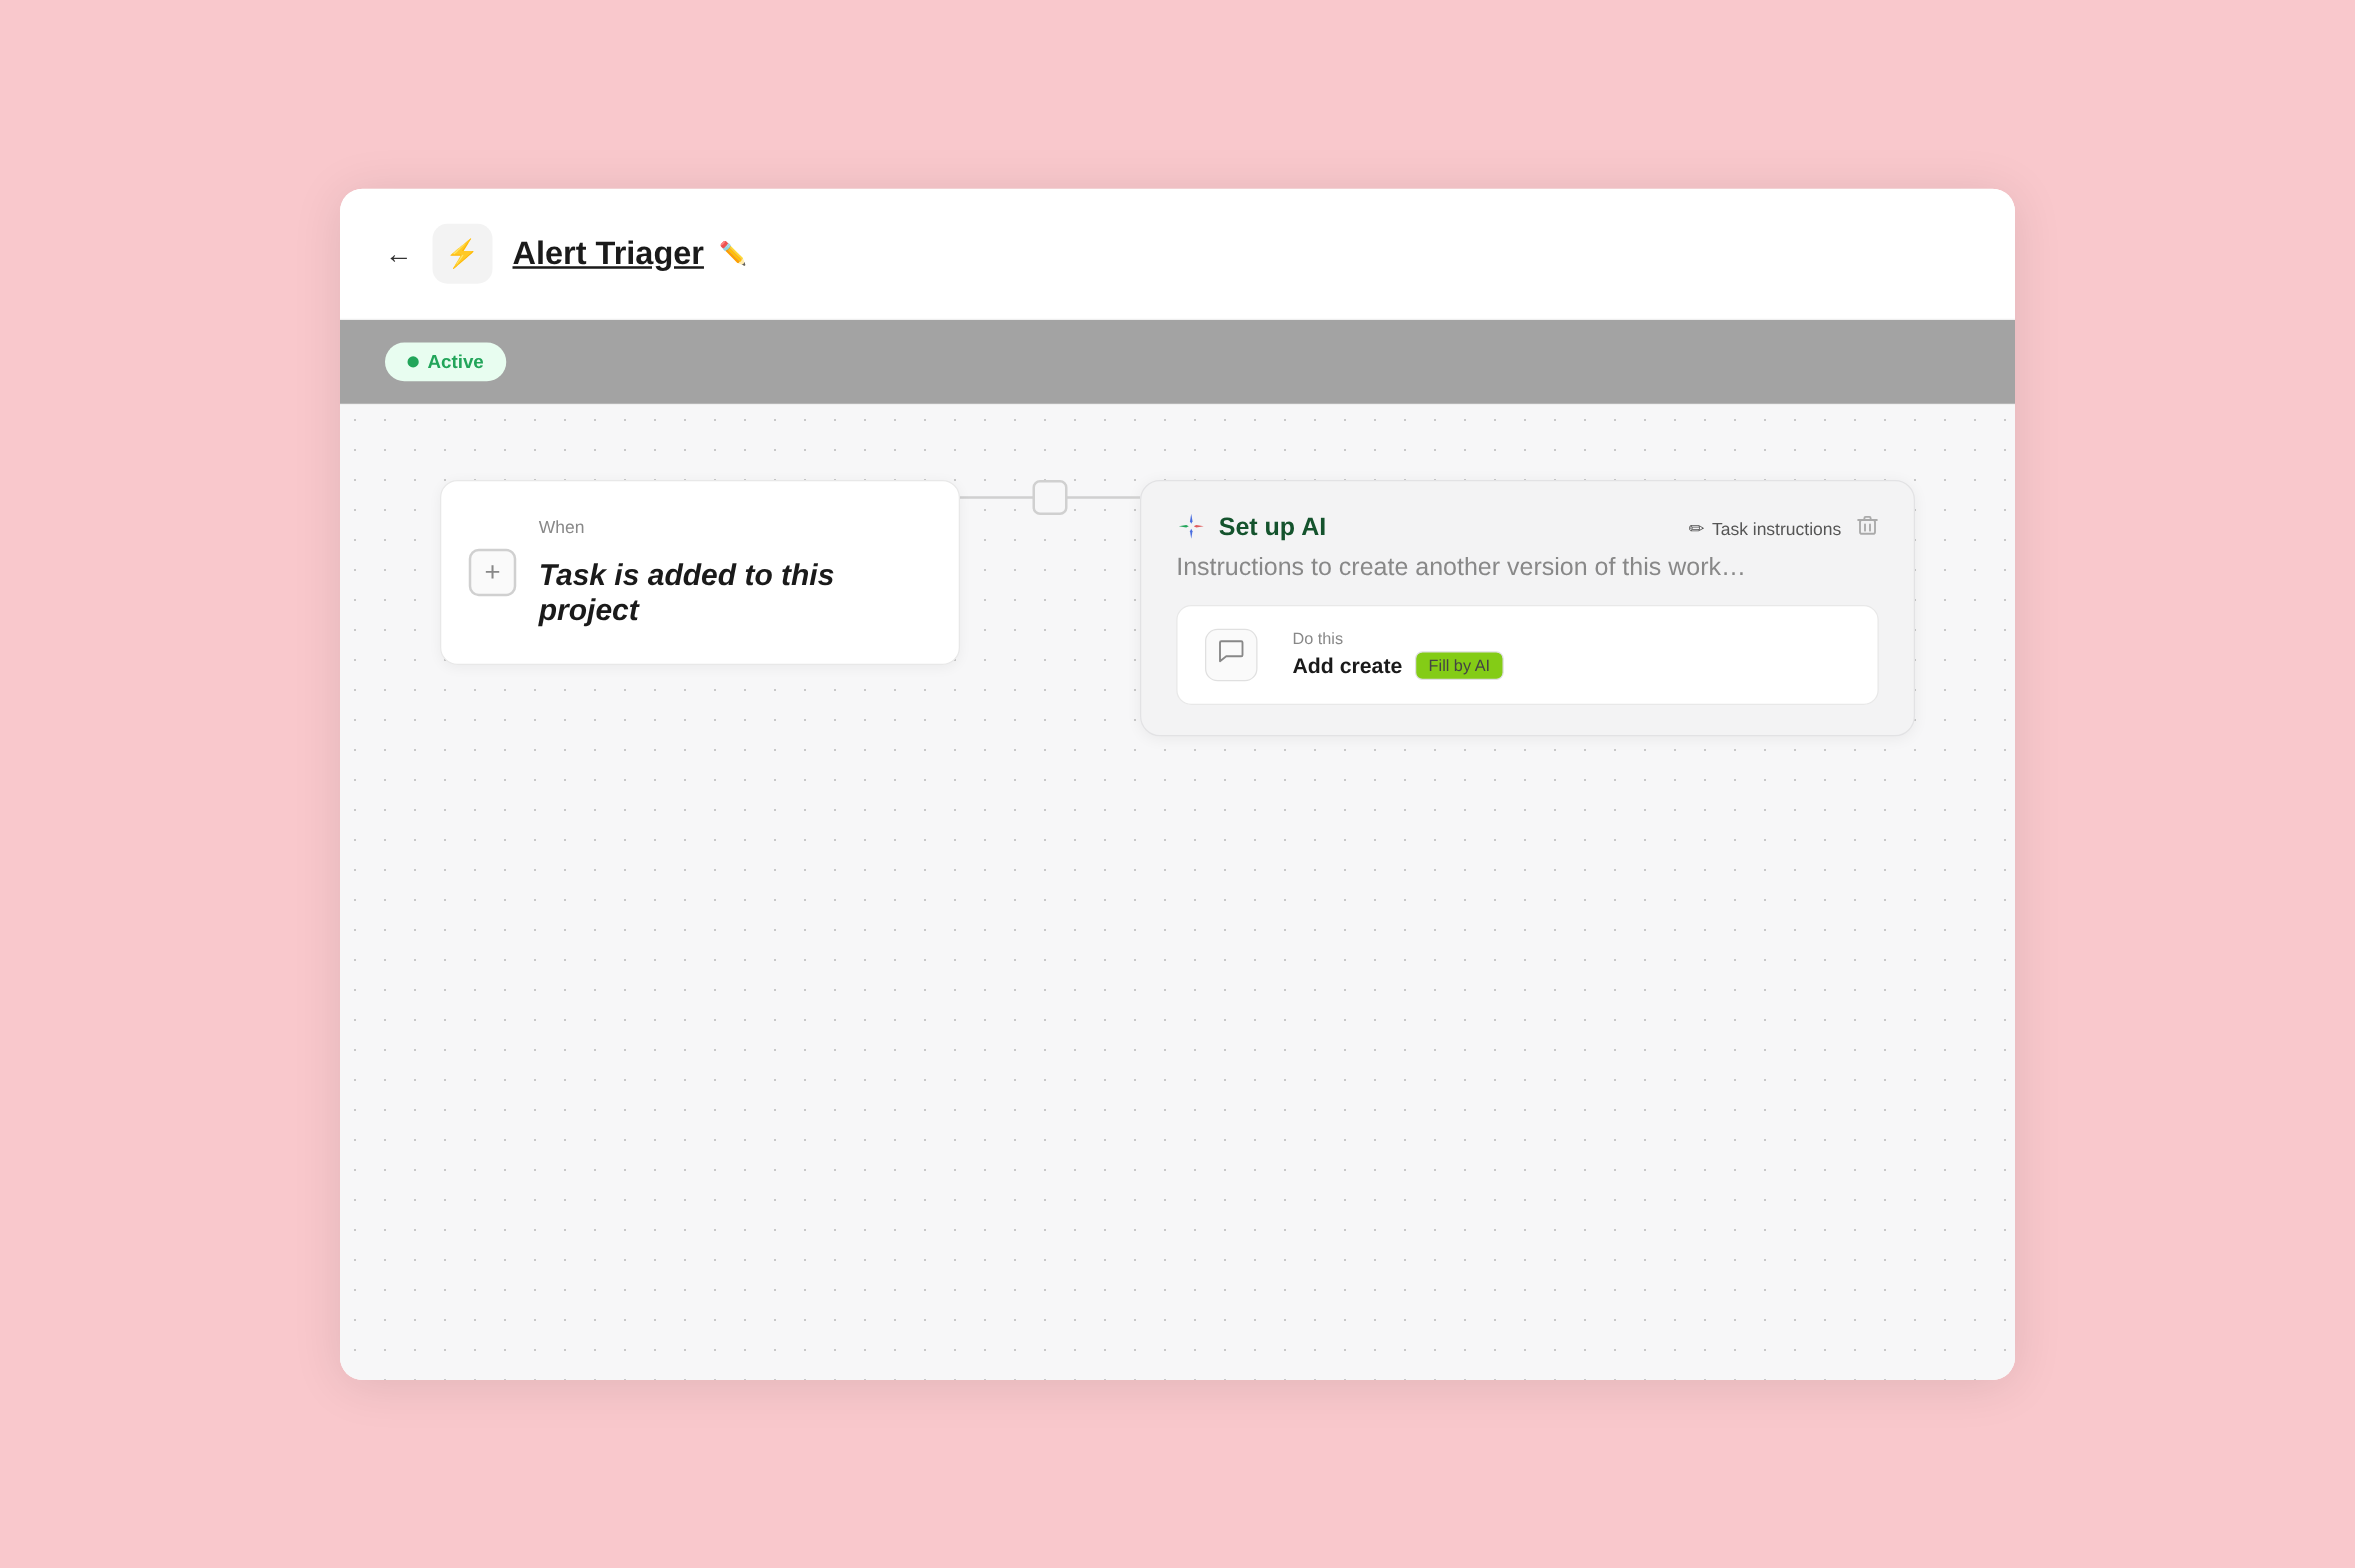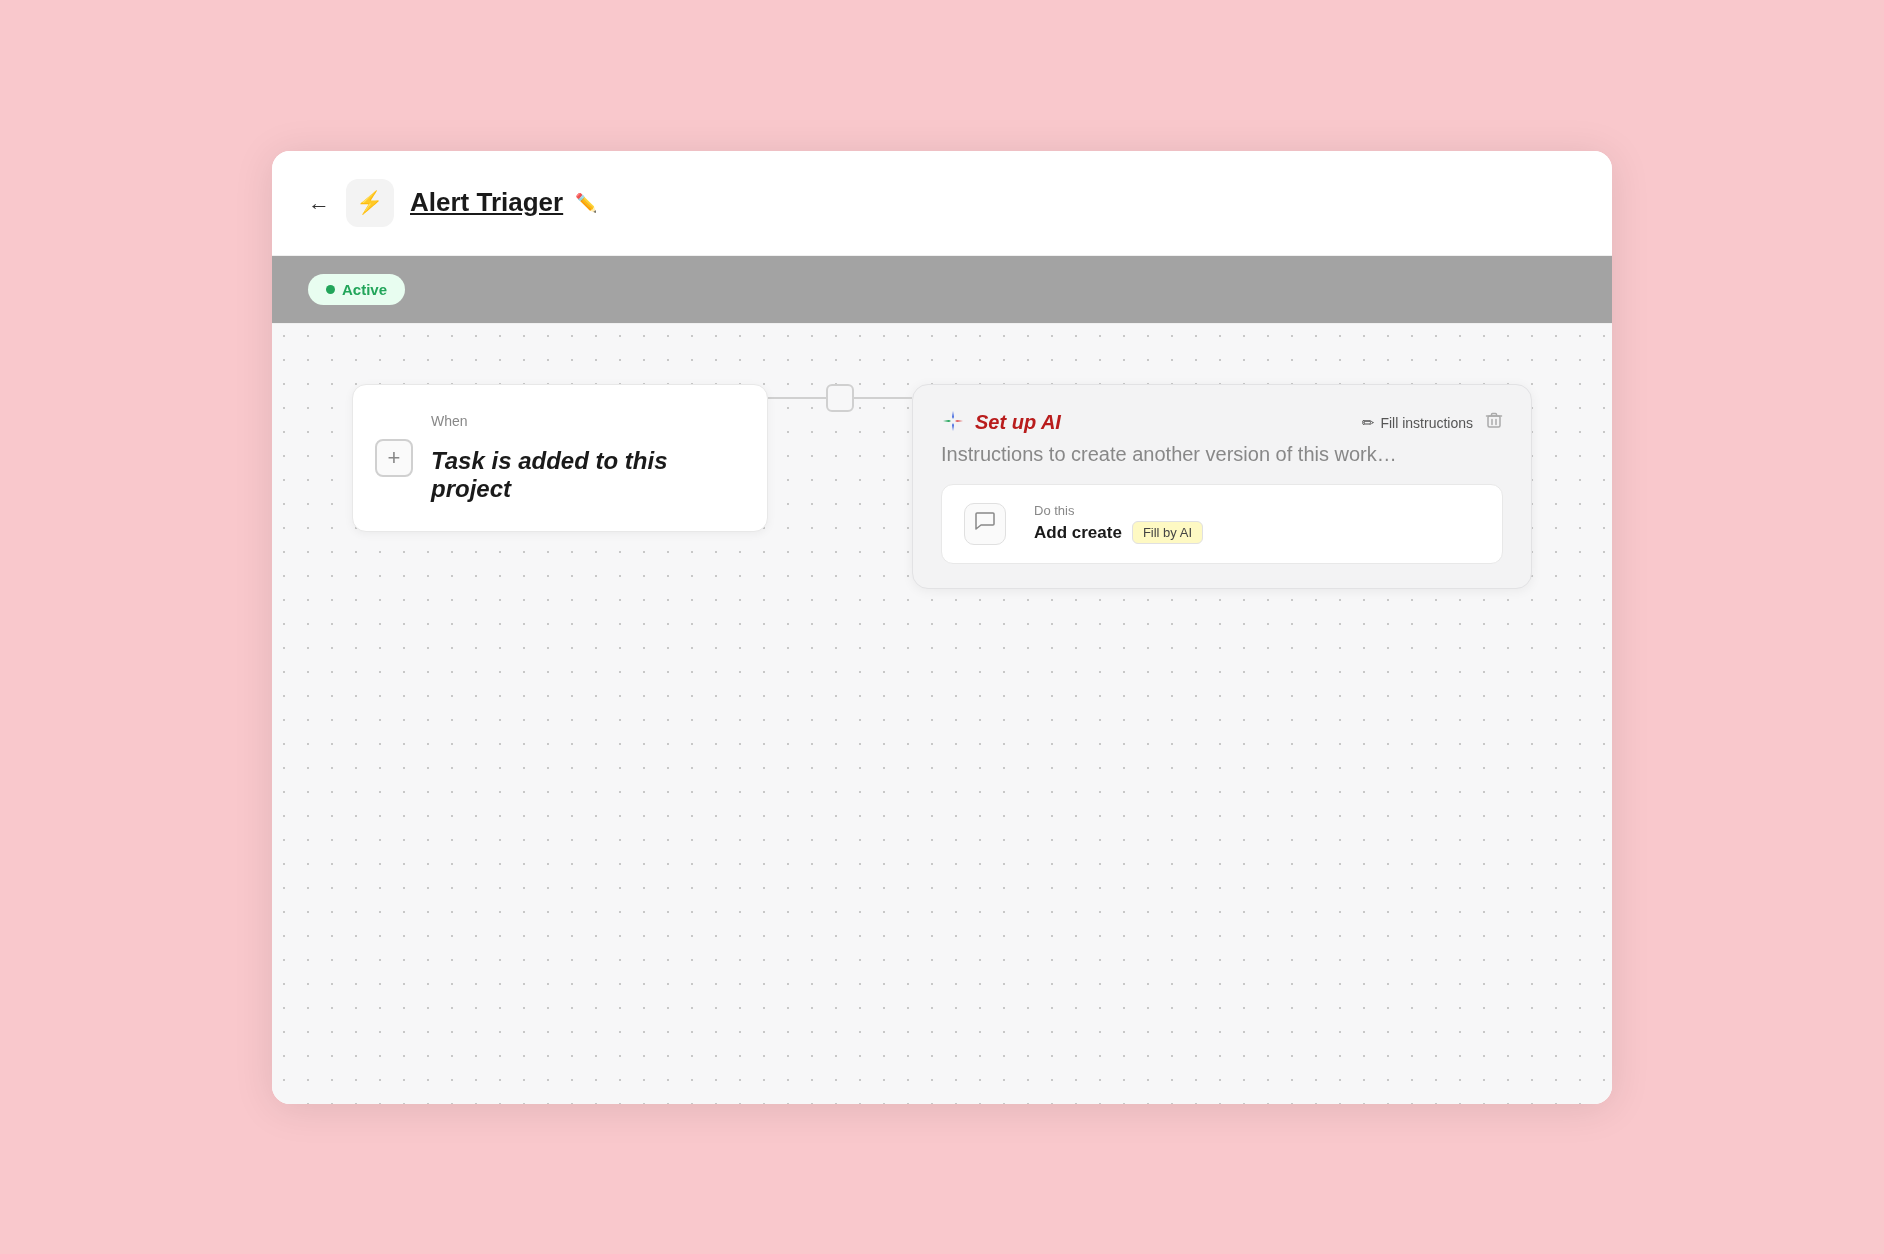--- a/index.html
+++ b/index.html
@@ -202,22 +202,21 @@
 
     .ai-card-title-row {
       display: flex;
       align-items: center;
       gap: 10px;
     }
 
     .ai-title {
       font-size: 20px;
       font-weight: 700;
-      color: #b91c1c;
-      font-style: italic;
+      color: #14532d;
     }
 
     .ai-card-actions {
       display: flex;
       align-items: center;
       gap: 12px;
     }
 
     .edit-instructions-btn {
       display: flex;
@@ -290,21 +289,21 @@
       gap: 10px;
     }
 
     .do-this-action {
       font-size: 17px;
       font-weight: 700;
       color: #1a1a1a;
     }
 
     .fill-by-ai-badge {
-      background: #fef9c3;
+      background: #84cc16;
       border: 1.5px solid #e0e0e2;
       border-radius: 6px;
       font-size: 13px;
       color: #444;
       padding: 3px 10px;
       font-weight: 500;
     }
   </style>
 </head>
 <body>
@@ -361,21 +360,21 @@
               <path d="M12 22 L11 16 L12 14 L13 16 Z" fill="#4a6ee0"></path>
 
               <path d="M2 12 L8 11 L10 12 L8 13 Z" fill="#22a55a"></path>
             </svg>
           </span>
           <span class="ai-title">Set up AI</span>
         </div>
         <div class="ai-card-actions">
           <button class="edit-instructions-btn">
             <span style="font-size:15px;">✏</span>
-            <span>Fill instructions</span>
+            <span>Task instructions</span>
           </button>
           <button class="trash-btn">
             <span>
               <svg width="18" height="18" viewBox="0 0 18 18" fill="none" xmlns="http://www.w3.org/2000/svg">
                 <rect x="3" y="5" width="12" height="11" rx="1.5" stroke="#aaa" stroke-width="1.5" fill="none"></rect>
                 <path d="M1.5 5h15" stroke="#aaa" stroke-width="1.5" stroke-linecap="round"></path>
                 <path d="M6.5 5V3.5a1 1 0 011-1h3a1 1 0 011 1V5" stroke="#aaa" stroke-width="1.5" fill="none"></path>
                 <path d="M7 8.5v5M11 8.5v5" stroke="#aaa" stroke-width="1.5" stroke-linecap="round"></path>
               </svg>
             </span>

